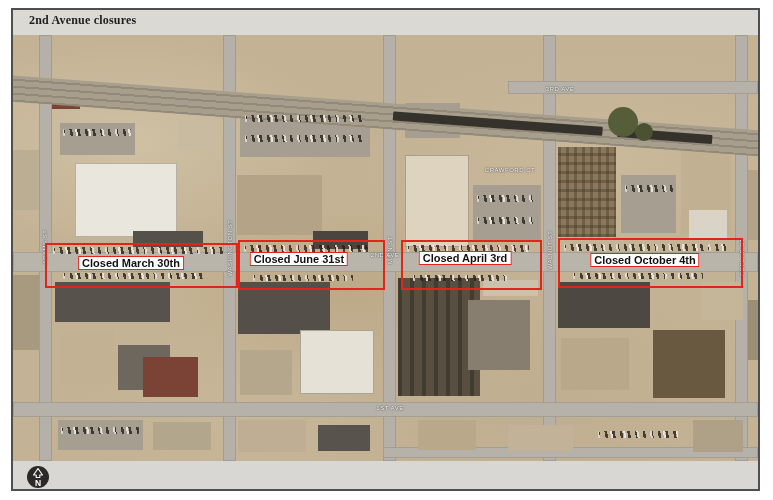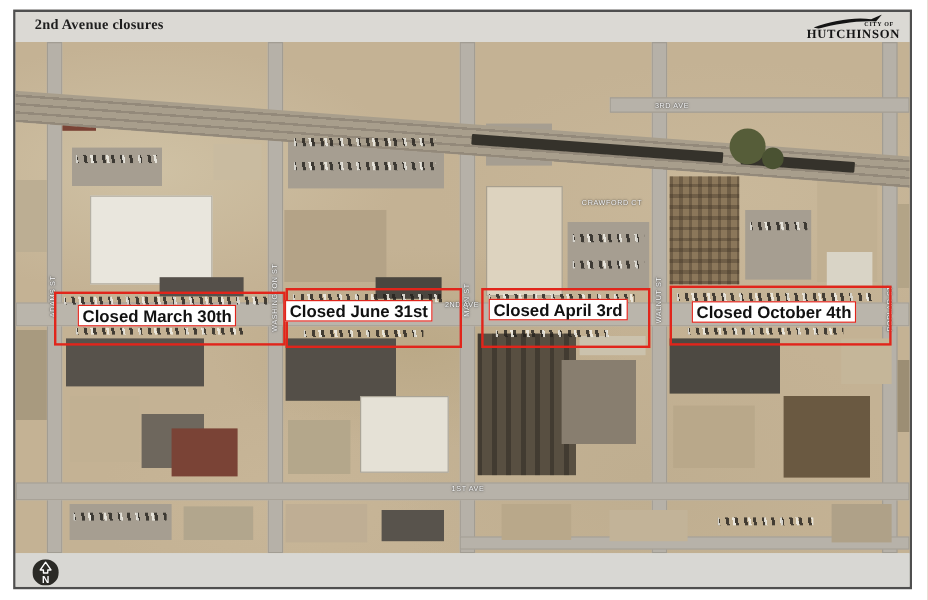--- a/index.html
+++ b/index.html
@@ -63,43 +63,36 @@
     position:absolute;color:#ffffff;font-size:6px;letter-spacing:.5px;white-space:nowrap;
     text-shadow:0 0 2px #4a4a4a,0 0 1px #333;z-index:20;transform:translate(-50%,-50%);
   }
   .street-label.vert{transform:translate(-50%,-50%) rotate(-90deg);}
   .closure{
     position:absolute;border:2px solid #e1251b;z-index:28;background:rgba(0,0,0,0);
   }
   .closure-label{
     position:absolute;z-index:29;transform:translate(-50%,-50%);
     background:#ffffff;border:1px solid #e1251b;color:#111;
-    font-size:14px;font-weight:700;padding:0px 3px;white-space:nowrap;
+    font-size:11px;font-weight:700;padding:0px 3px;white-space:nowrap;
   }
   .footer{
     position:absolute;left:0;top:451px;width:100%;height:28px;background:#d8d7d3;z-index:40;
   }
   .north{position:absolute;left:14px;top:5px;width:22px;height:22px;}
 </style>
 </head>
 <body>
 
 <div class="frame">
 
   <div class="header">
     <div class="title">2nd Avenue closures</div>
   </div>
 
-  <div class="logo">
-    <svg class="swoosh" width="68" height="12" viewBox="0 0 68 12">
-      <path d="M0,11 C16,5 34,2 48,4 L57,0 L52,6 C38,5 18,8 4,12 Z" fill="#141414"></path>
-    </svg>
-    <div class="cityof">CITY OF</div>
-    <div class="name">HUTCHINSON</div>
-  </div>
 
   <div class="map">
 
     <div class="vstreet" style="left:26px"></div>
     <div class="vstreet" style="left:210px"></div>
     <div class="vstreet" style="left:370px"></div>
     <div class="vstreet" style="left:530px"></div>
     <div class="vstreet" style="left:722px"></div>
     <div class="hstreet" style="left:0;top:217px;width:745px;height:20px;background:#bab5ab"></div>
     <div class="hstreet" style="left:0;top:367px;width:745px;height:15px"></div>

